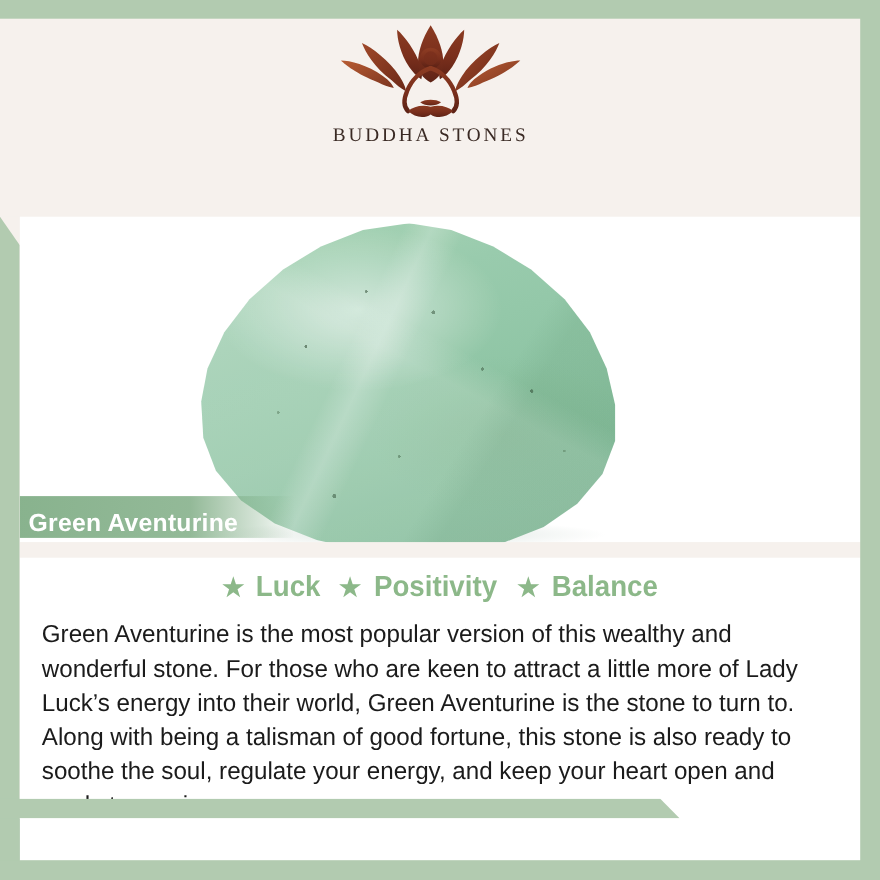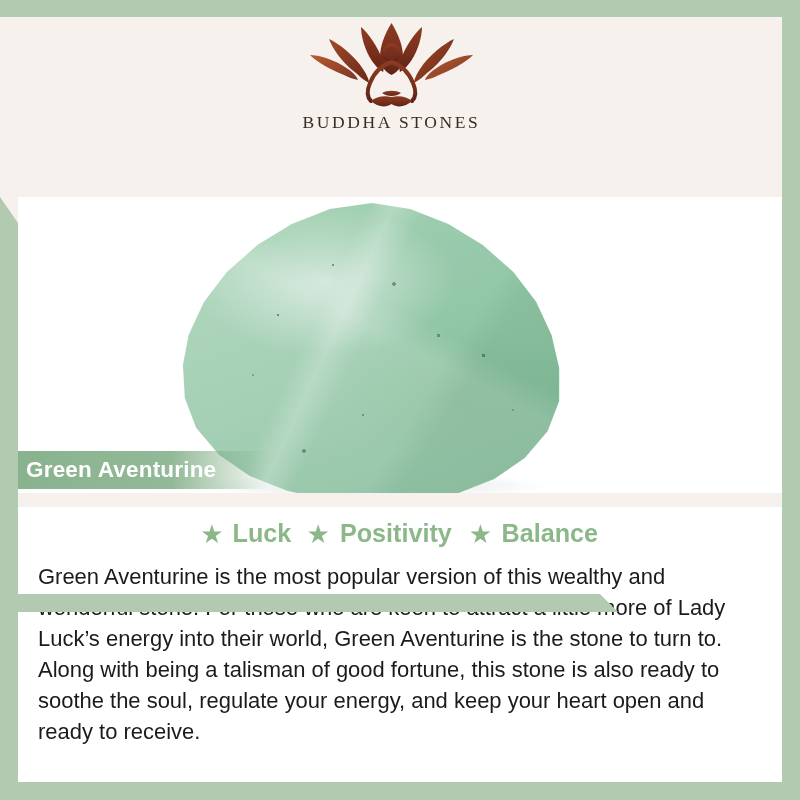--- a/index.html
+++ b/index.html
@@ -3,21 +3,21 @@
 <meta charset="utf-8">
 <style>
   * { margin:0; padding:0; box-sizing:border-box; }
   html,body { width:800px; height:800px; }
   body {
     font-family:"Liberation Sans", sans-serif;
     background:#b2cbb0;
     position:relative;
     overflow:hidden;
   }
-  #page { position:absolute; inset:0; width:800px; height:612px; }
+  #page { position:absolute; inset:0; width:800px; height:744px; }
 
   
   .frame-right {
     position:absolute; top:0; right:0; width:18px; height:800px;
     background:#b2cbb0;
   }
   .frame-top {
     position:absolute; top:0; left:0; width:800px; height:17px;
     background:#b2cbb0;
   }
@@ -120,21 +120,21 @@
   }
   .stone-shadow {
     position:absolute; left:175px; bottom:-6px; width:360px; height:26px;
     background:radial-gradient(ellipse at center, rgba(150,175,160,.35) 0%, rgba(255,255,255,0) 70%);
   }
 
   
   .label-band {
     position:absolute; left:18px; top:451px; width:250px; height:38px;
     background:linear-gradient(90deg, rgba(120,168,126,.88) 0%, rgba(120,168,126,.80) 62%, rgba(120,168,126,.28) 88%, rgba(120,168,126,0) 100%);
-    display:flex; align-items:center;
+    display:flex; align-items:flex-end;
   }
   .label-text {
     margin-left:8px;
     color:#ffffff;
     font-size:22.5px;
     font-weight:bold;
     letter-spacing:.2px;
     white-space:nowrap;
   }
 

